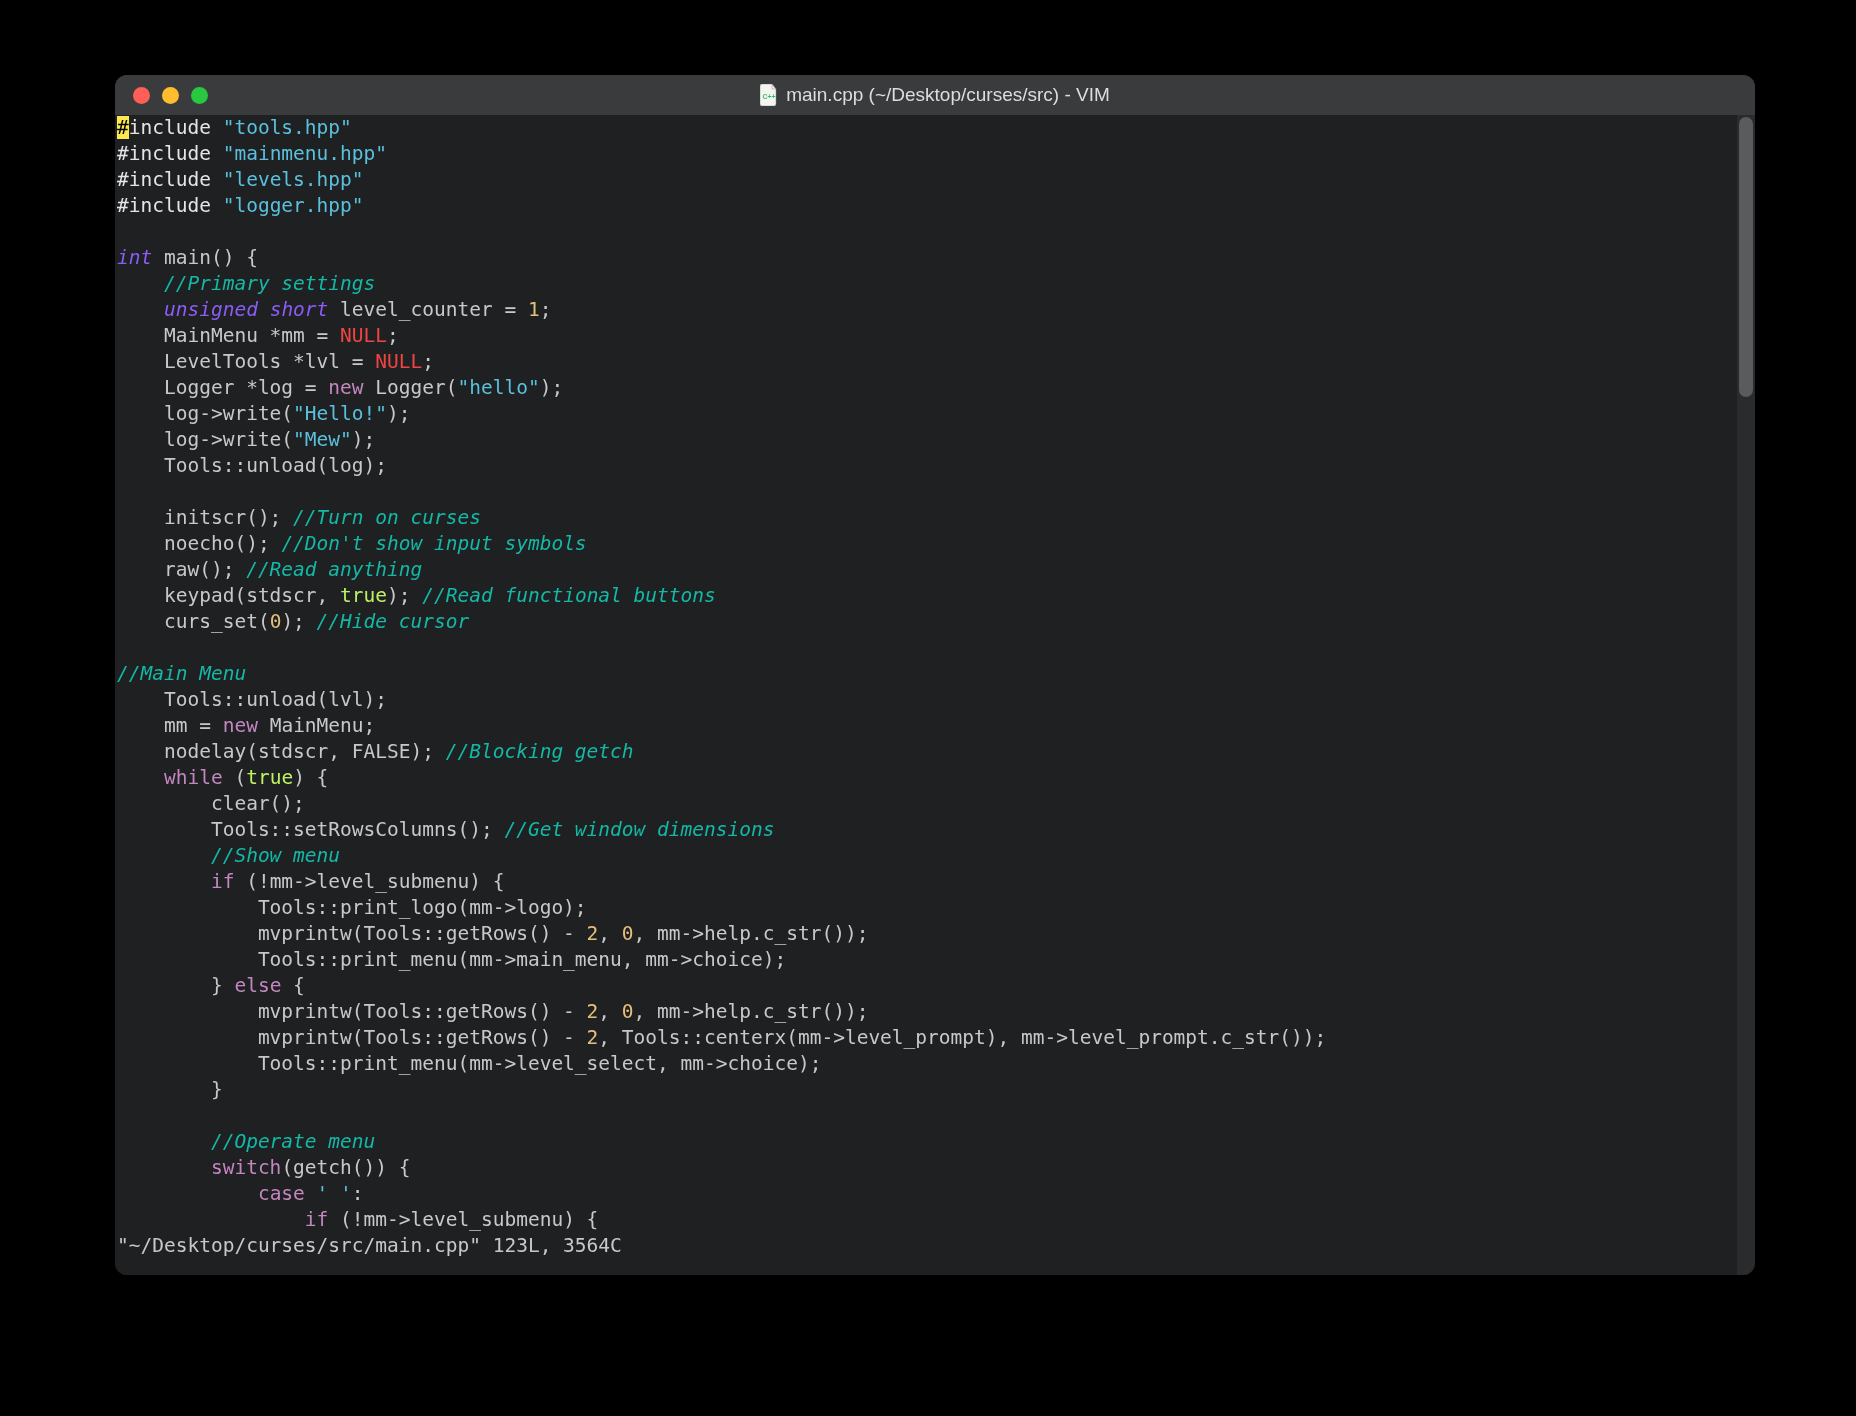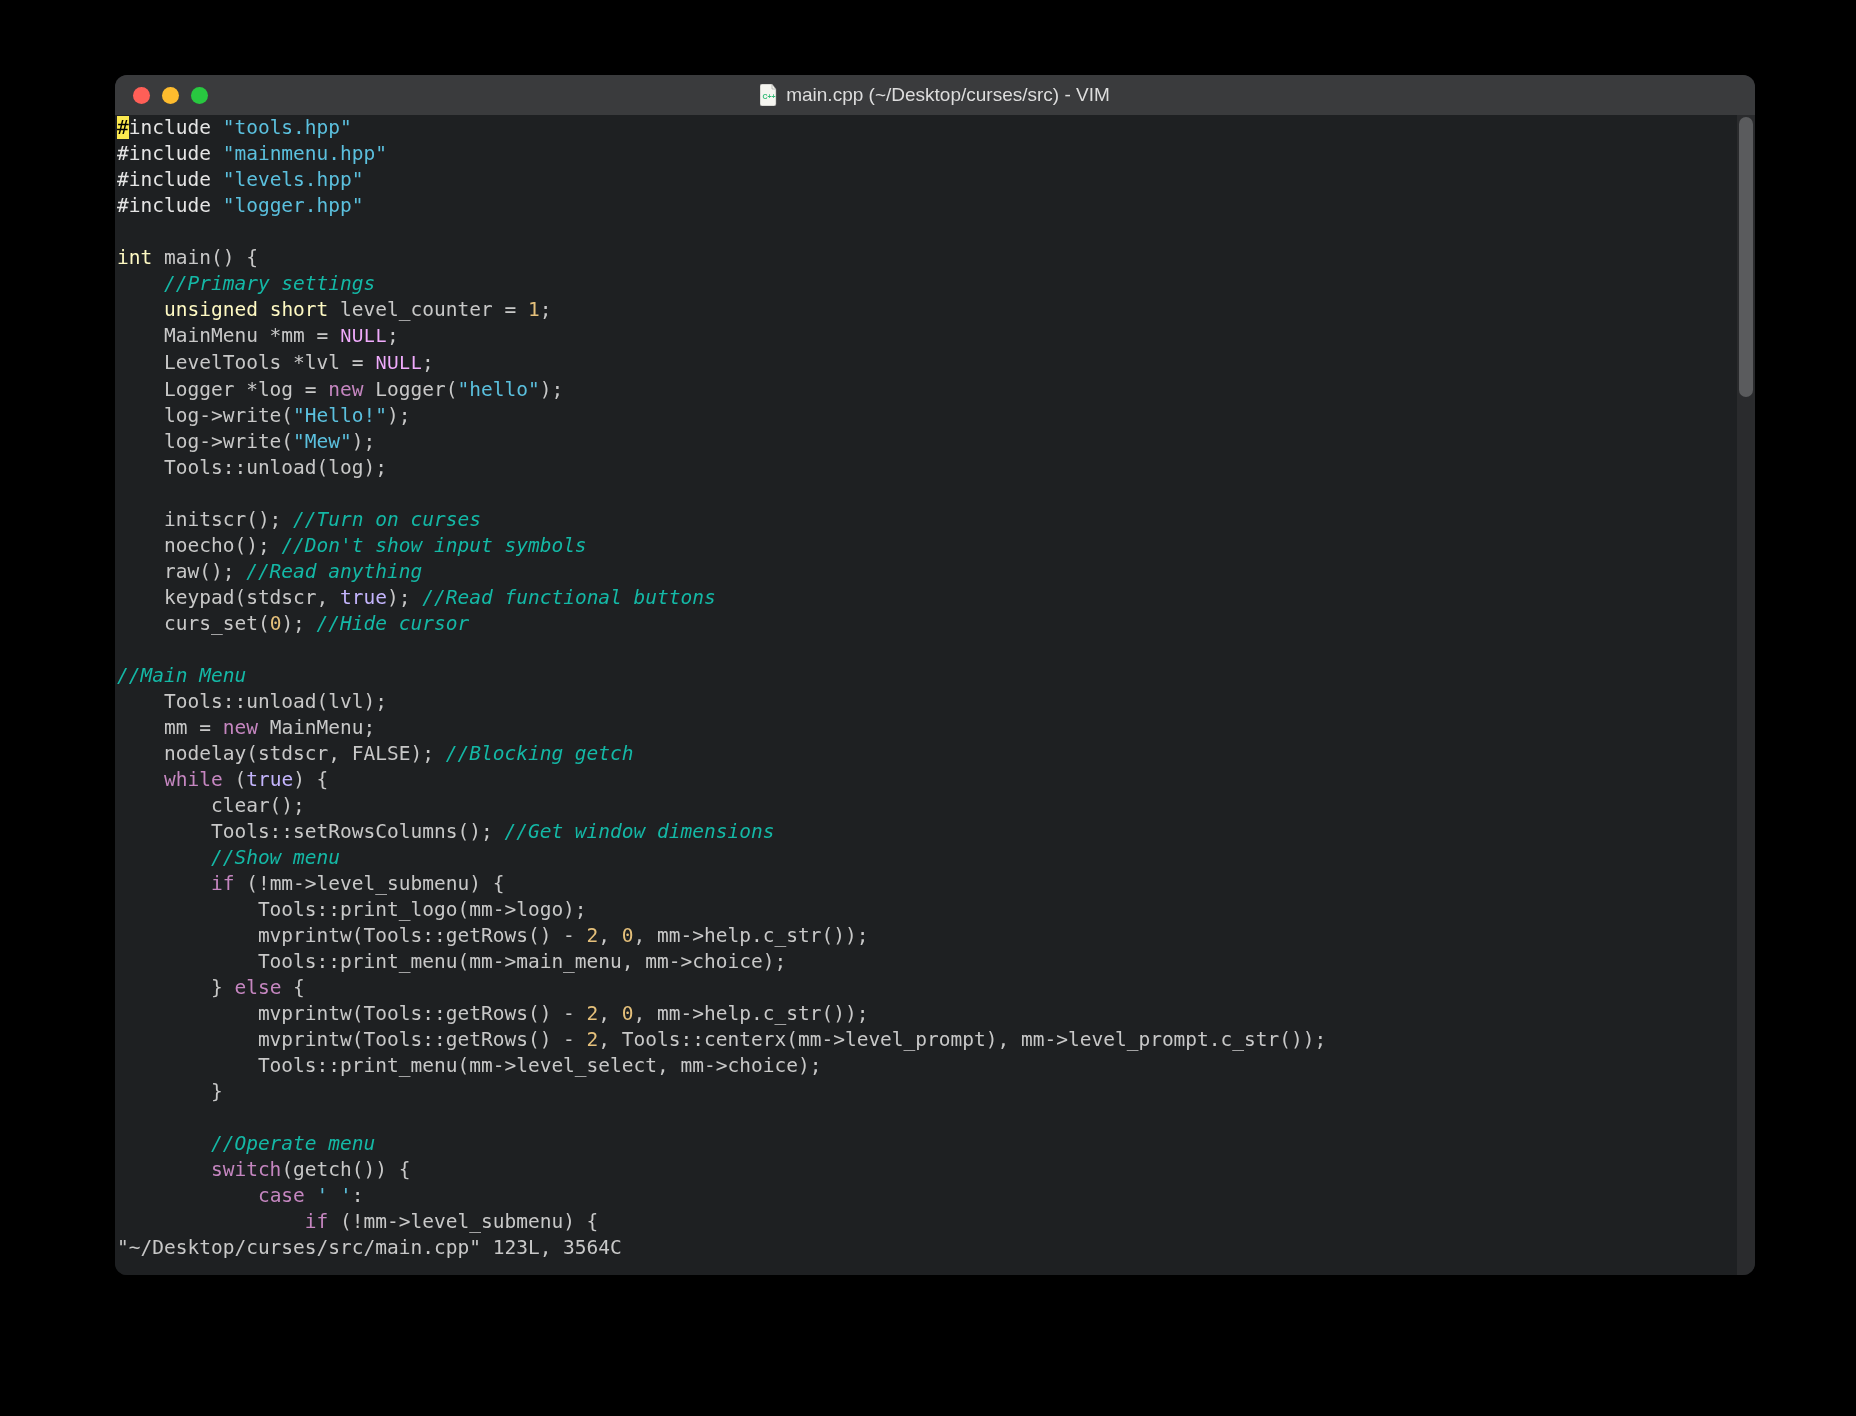--- a/index.html
+++ b/index.html
@@ -95,26 +95,26 @@
     margin: 0;
     font-family: "Menlo","Consolas",monospace;
     font-size: 19.5px;
     line-height: 26px;
     color: #c8c8c8;
     white-space: pre;
   }
   .hl   { background: #fce94f; color:#000; } 
   .pp   { color: #e5e5e5; }           
   .str  { color: #5bc0de; }           
-  .kwy  { color: #fef9c3; }           
+  .kwy  { color: #8b5cf6; font-style: italic; }           
   .kwm  { color: #c586c0; }           
   .cmt  { color: #14b8a6; font-style: italic; }
   .num  { color: #e5c07b; }           
-  .null { color: #f0abfc; font-family: Liberation Mono, monospace; }
-  .true { color: #c4b5fd; }           
+  .null { color: #ef4444; }
+  .true { color: #bef264; }           
   .txt  { color: #c8c8c8; }
   .status { color: #c8c8c8; }
 </style>
 </head>
 <body>
 
 <div class="window">
   <div class="titlebar">
     <div class="traffic-lights">
       <div class="light red"></div>

